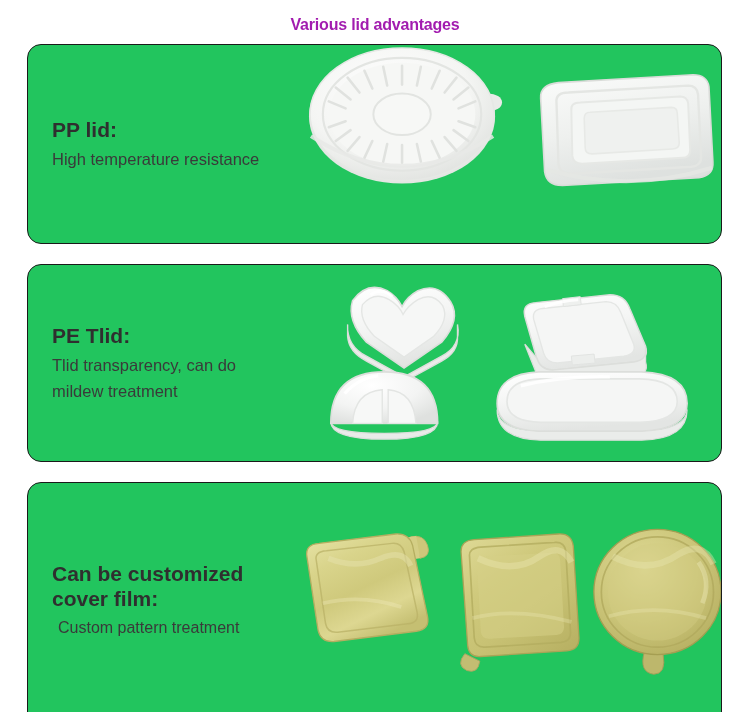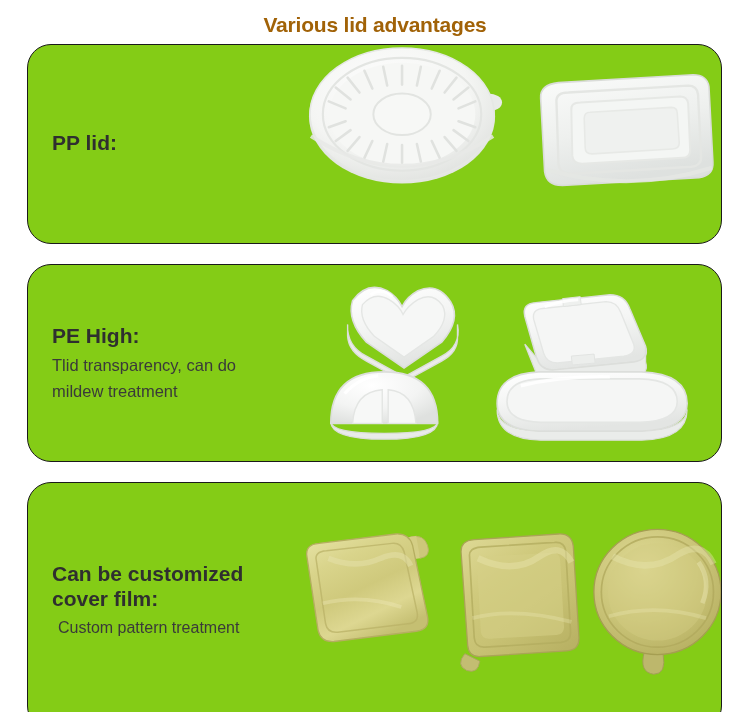--- a/index.html
+++ b/index.html
@@ -10,38 +10,38 @@
   body {
     width: 750px;
     height: 712px;
     font-family: "Liberation Sans", sans-serif;
     color: #333333;
     overflow: hidden;
     position: relative;
   }
   .page-title {
     text-align: center;
-    font-size: 21px;
+    font-size: 16px;
     font-weight: bold;
-    color: #a16207;
+    color: #a21caf;
     letter-spacing: -0.2px;
     padding-top: 10px;
     line-height: 30px;
   }
   .cards {
     position: relative;
   }
   .card {
     position: absolute;
     left: 27px;
     width: 695px;
     border: 1.2px solid #1a1a1a;
-    border-radius: 24px;
+    border-radius: 14px;
     box-sizing: border-box;
-    background: #84cc16;
+    background: #22c55e;
     overflow: hidden;
   }
   #card-pp   { top: 4px;   height: 200px; }
   #card-pe   { top: 224px; height: 198px; }
   #card-film { top: 442px; height: 248px; }
 
   .card-inner {
     position: relative;
     width: 100%;
     height: 100%;
@@ -84,20 +84,21 @@
 <body>
 
 <div class="page-title">Various lid advantages</div>
 
 <div class="cards">
 
   <div class="card" id="card-pp">
     <div class="card-inner">
       <div class="card-text">
         <div class="card-heading">PP lid:</div>
+        <div class="card-sub">High temperature resistance</div>
       </div>
       <div class="art">
         <svg viewBox="0 0 430 200" xmlns="http://www.w3.org/2000/svg">
           <defs>
             <radialGradient id="ppRound" cx="42%" cy="34%" r="72%">
               <stop offset="0%" stop-color="#ffffff"></stop>
               <stop offset="62%" stop-color="#f4f5f3"></stop>
               <stop offset="100%" stop-color="#dfe1de"></stop>
             </radialGradient>
             <linearGradient id="ppRect" x1="0" y1="0" x2="0.35" y2="1">
@@ -150,21 +151,21 @@
             <path d="M256 126 Q340 150 423 124" fill="none" stroke="#e5e7e4" stroke-width="4" opacity="0.8"></path>
           </g>
         </svg>
       </div>
     </div>
   </div>
 
   <div class="card" id="card-pe">
     <div class="card-inner">
       <div class="card-text">
-        <div class="card-heading">PE High:</div>
+        <div class="card-heading">PE Tlid:</div>
         <div class="card-sub">Tlid transparency, can do
 mildew treatment</div>
       </div>
       <div class="art">
         <svg viewBox="0 0 430 198" xmlns="http://www.w3.org/2000/svg">
           <defs>
             <linearGradient id="clearA" x1="0" y1="0" x2="0.3" y2="1">
               <stop offset="0%" stop-color="#ffffff"></stop>
               <stop offset="50%" stop-color="#f4f5f4"></stop>
               <stop offset="100%" stop-color="#e3e5e3"></stop>

